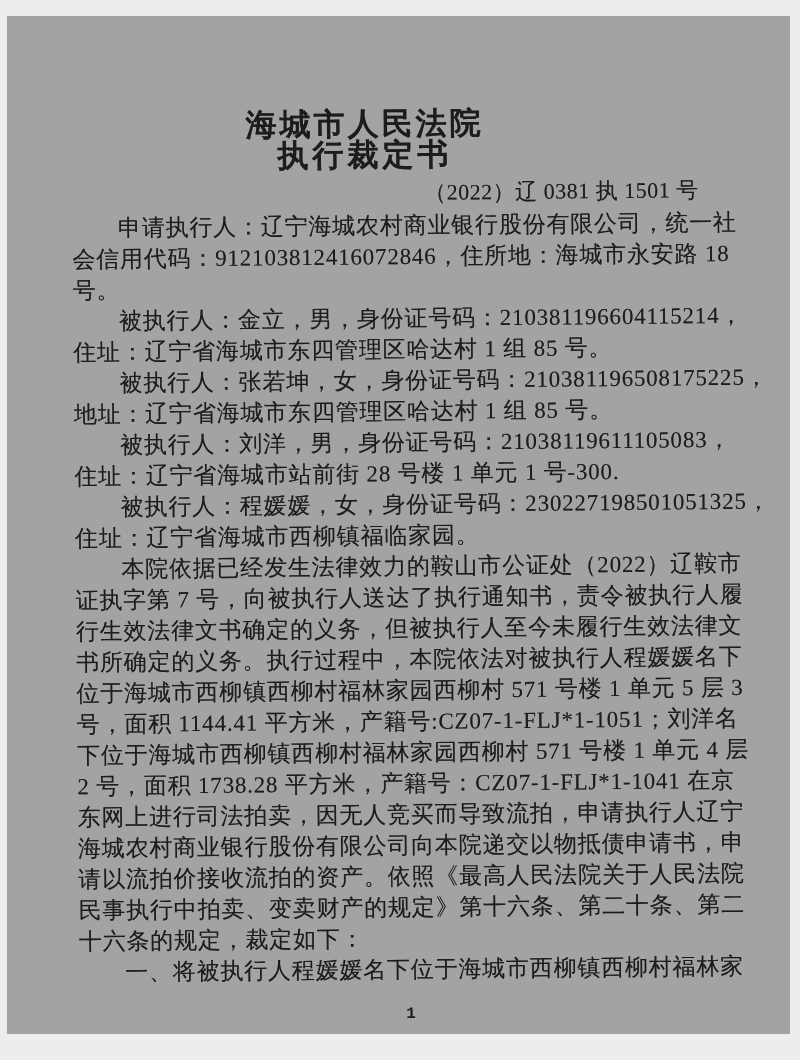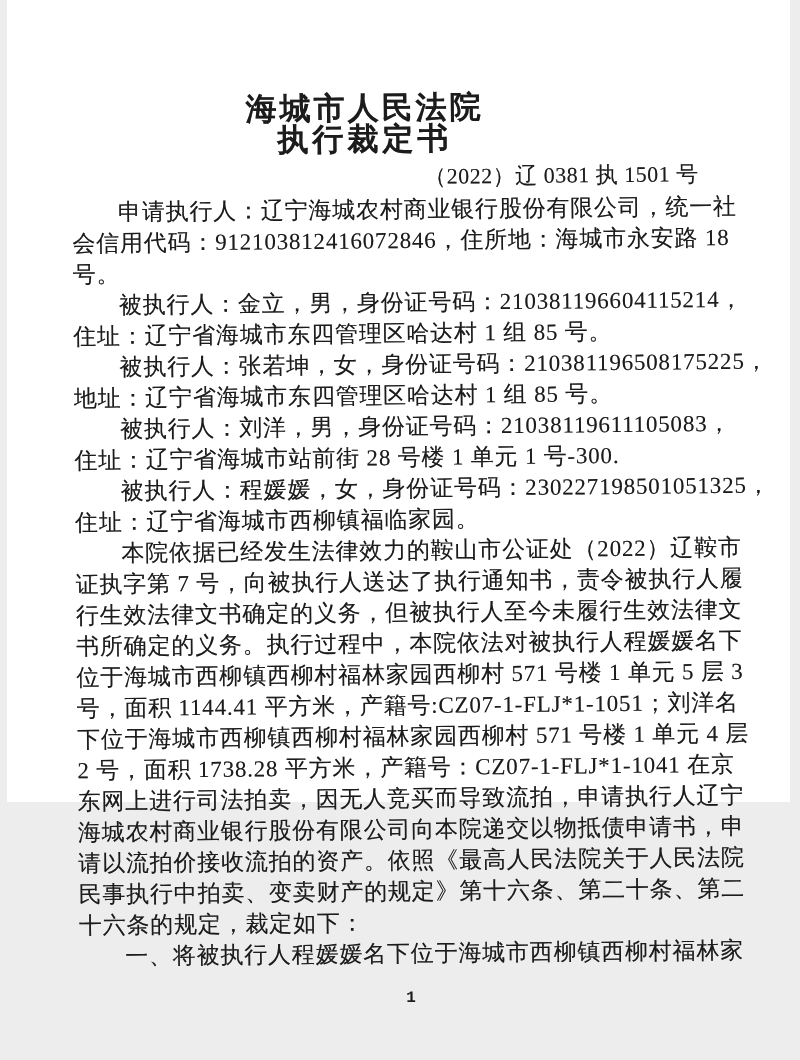--- a/index.html
+++ b/index.html
@@ -13,24 +13,24 @@
   }
   .scan {
     position: relative;
     width: 800px;
     height: 1060px;
     background: #ededed;
   }
   .page {
     position: absolute;
     left: 7px;
-    top: 0;
+    top: 16px;
     width: 783px;
-    height: 802px;
-    background: #ffffff;
+    height: 1018px;
+    background: #a3a3a3;
   }
   .content {
     position: absolute;
     left: 0;
     top: 0;
     width: 100%;
     height: 100%;
     transform: rotate(-0.55deg);
     transform-origin: 400px 520px;
     color: #1c1c1c;

